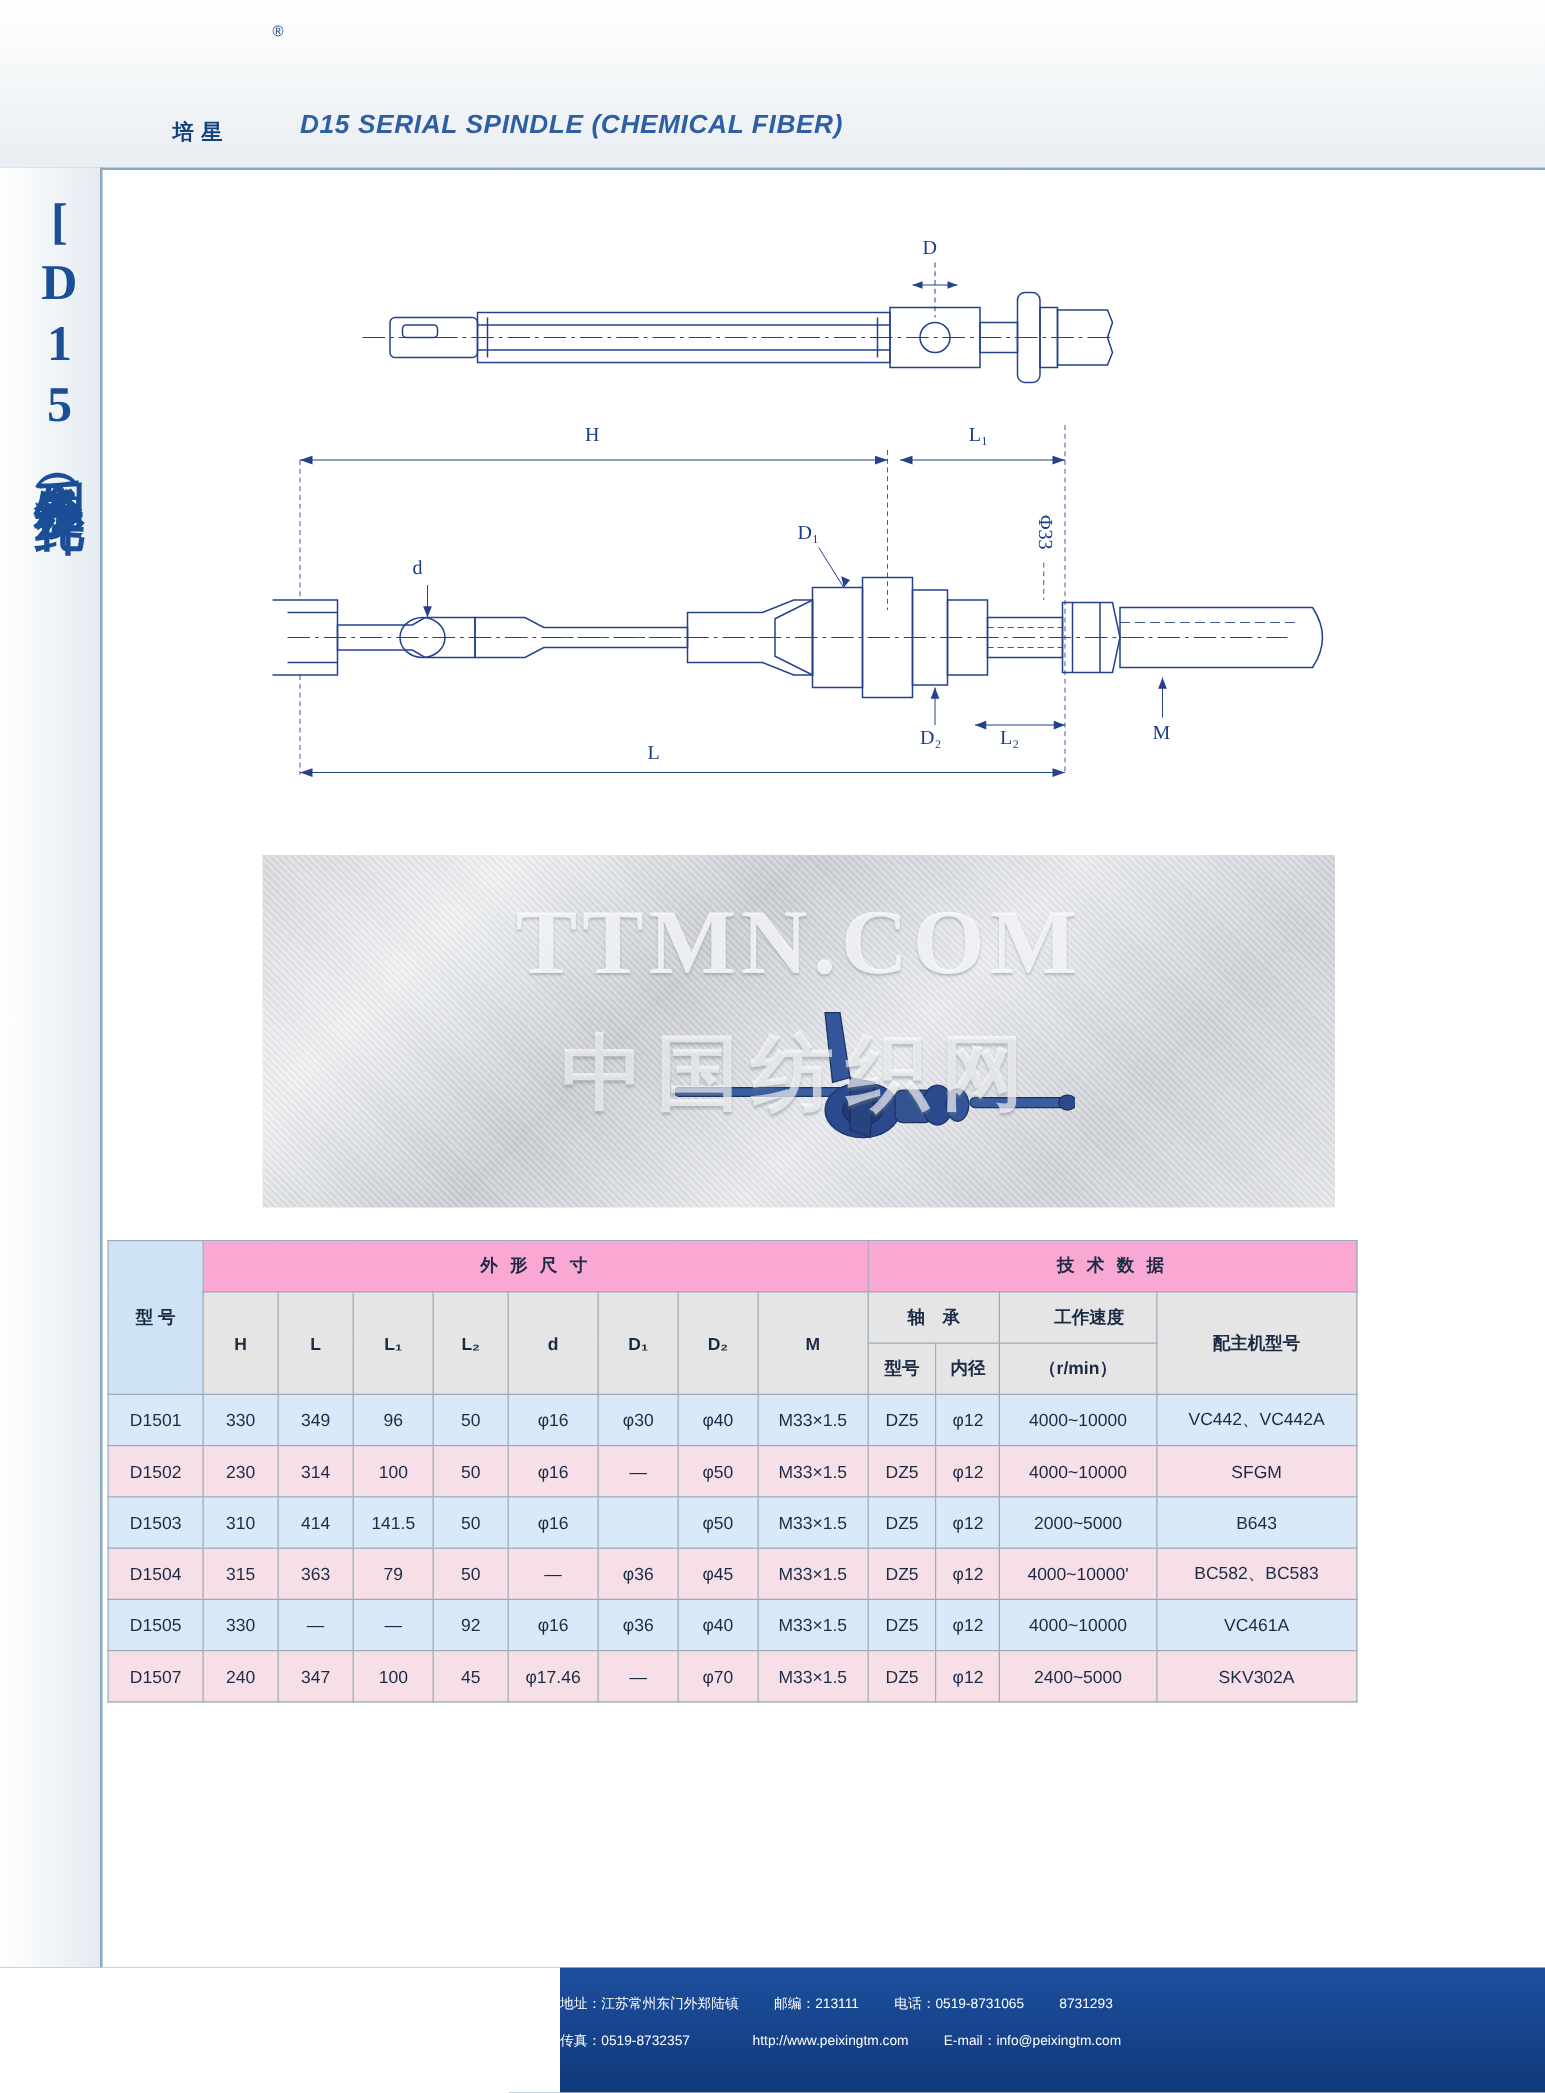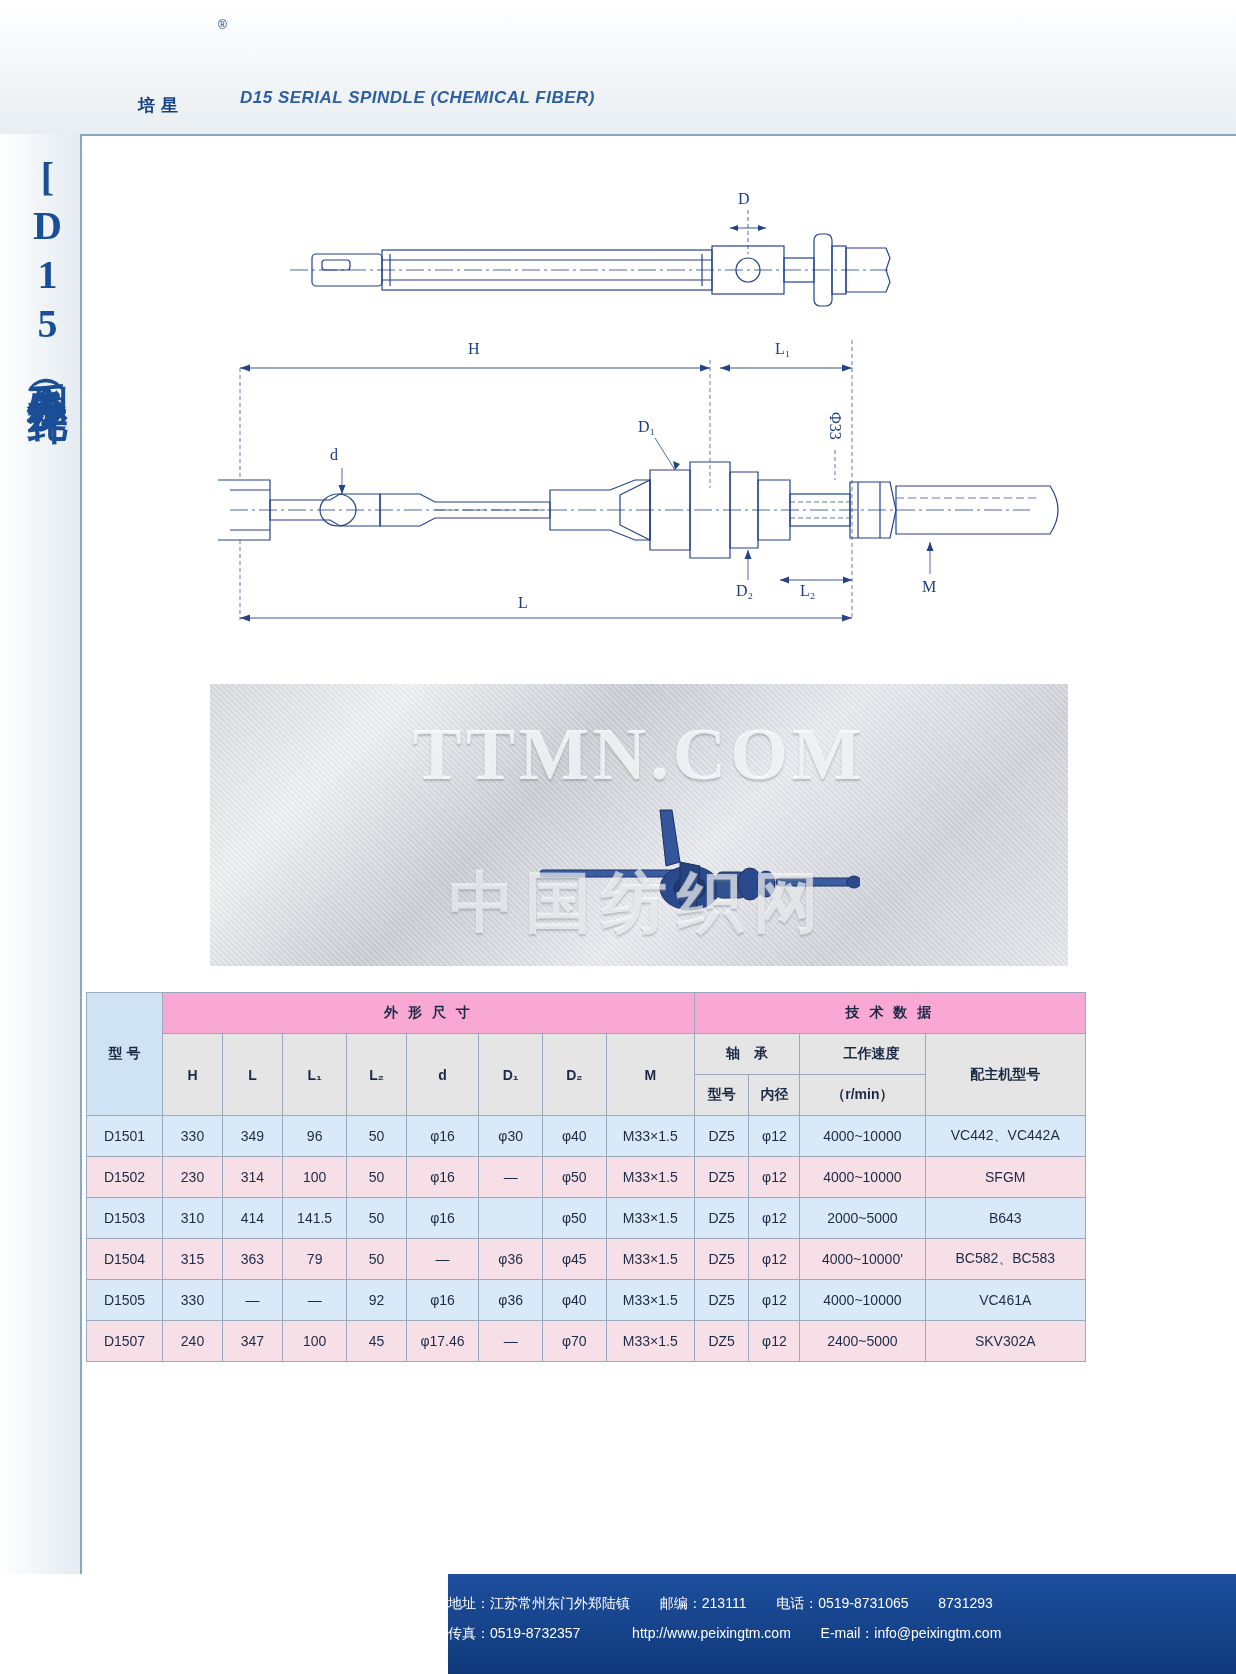--- a/index.html
+++ b/index.html
@@ -40,21 +40,21 @@
   .logo-reg{
     position:absolute;left:126px;top:4px;font-size:12px;color:#14407f;
   }
   .logo-cn{
     position:absolute;left:8px;top:80px;width:122px;text-align:center;
     font-size:17px;color:#14407f;font-weight:bold;letter-spacing:6px;
   }
   .header-title{
     position:absolute;left:240px;top:88px;
     font-family:"Liberation Sans", sans-serif;
-    font-style:italic;font-weight:bold;font-size:17px;
+    font-style:italic;font-weight:bold;font-size:21px;
     color:#2e5fa3;
     letter-spacing:0.5px;
   }
 
   
   .sidebar{
     position:absolute;left:0;top:134px;width:80px;height:1440px;
     background:linear-gradient(90deg,#ffffff,#e4ebf1);
     border-right:2px solid #8aa9c0;
   }
@@ -97,21 +97,20 @@
     text-shadow:0 2px 2px rgba(120,130,140,.45);
     z-index:3;
   }
   .wm2{
     position:absolute;left:0;top:130px;width:858px;text-align:center;
     font-family:"Liberation Serif", serif;font-weight:bold;
     font-size:66px;color:rgba(255,255,255,.62);
     letter-spacing:10px;
     text-shadow:0 2px 2px rgba(120,130,140,.4);
     z-index:3;
-    margin-top:44px;
   }
   .spindle-photo{
     position:absolute;left:330px;top:108px;width:320px;height:150px;z-index:2;
   }
 
   
   .tablewrap{
     position:absolute;left:86px;top:992px;width:1000px;
   }
   table.spec{
@@ -133,21 +132,21 @@
   tr.r-pink td{background:#f6dfe6;}
   td.model{font-weight:normal;}
 
   
   .footer{
     position:absolute;left:0;top:1574px;width:1236px;height:100px;
     background:linear-gradient(#1d4f9e,#10397a);
   }
   .footer-inner{
     position:absolute;left:448px;top:14px;width:760px;color:#fff;
-    font-size:14px;line-height:30px;
+    font-size:11px;line-height:30px;
   }
   .frow{white-space:nowrap;}
   .fsep{display:inline-block;width:22px;}
   a.fl{color:#fff;text-decoration:none;}
   .corner{position:absolute;left:0;top:1574px;width:448px;height:100px;background:#fff;}
 </style>
 </head>
 <body>
 
 <div class="page">

